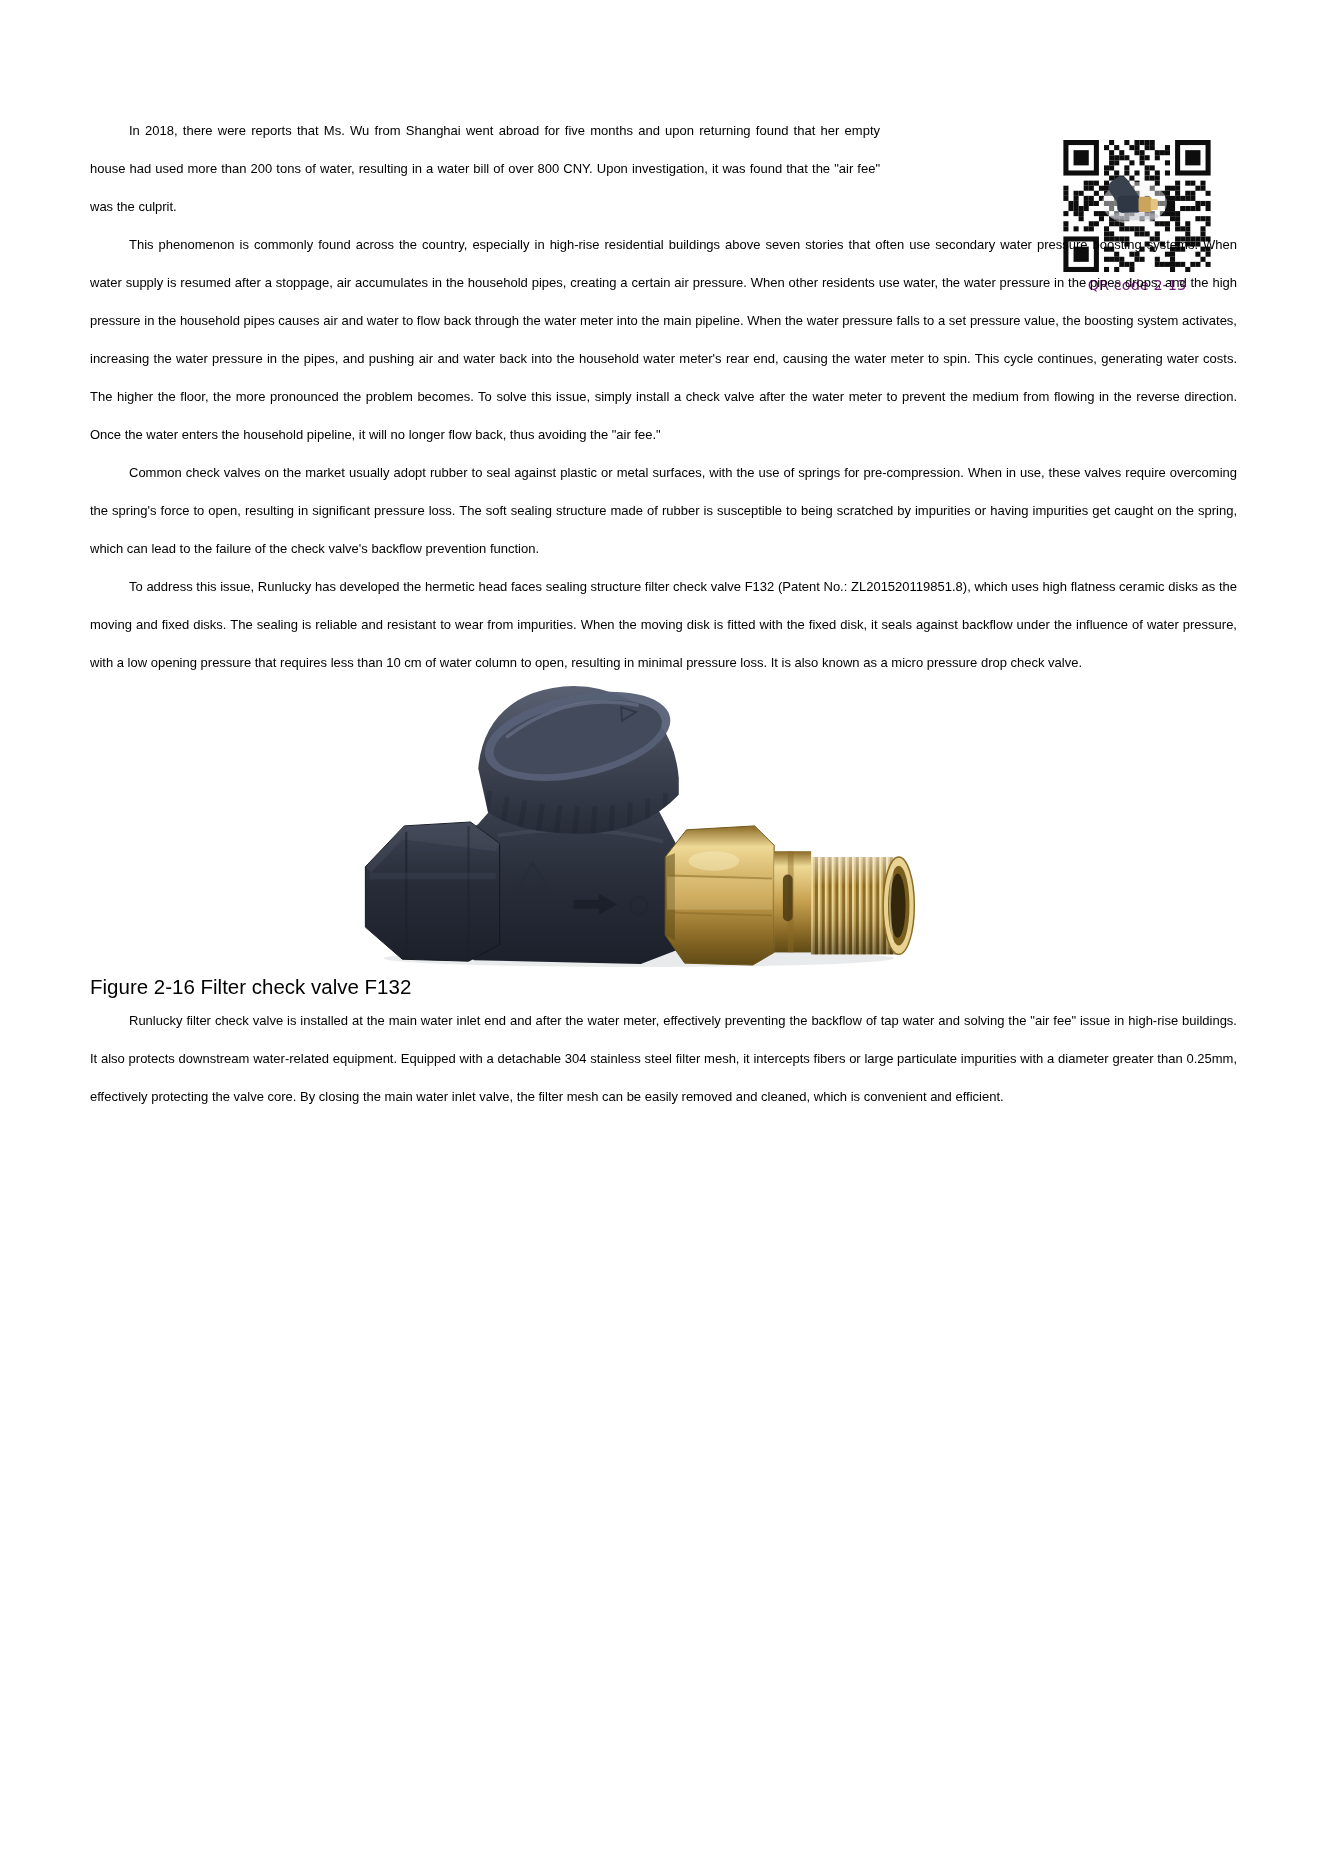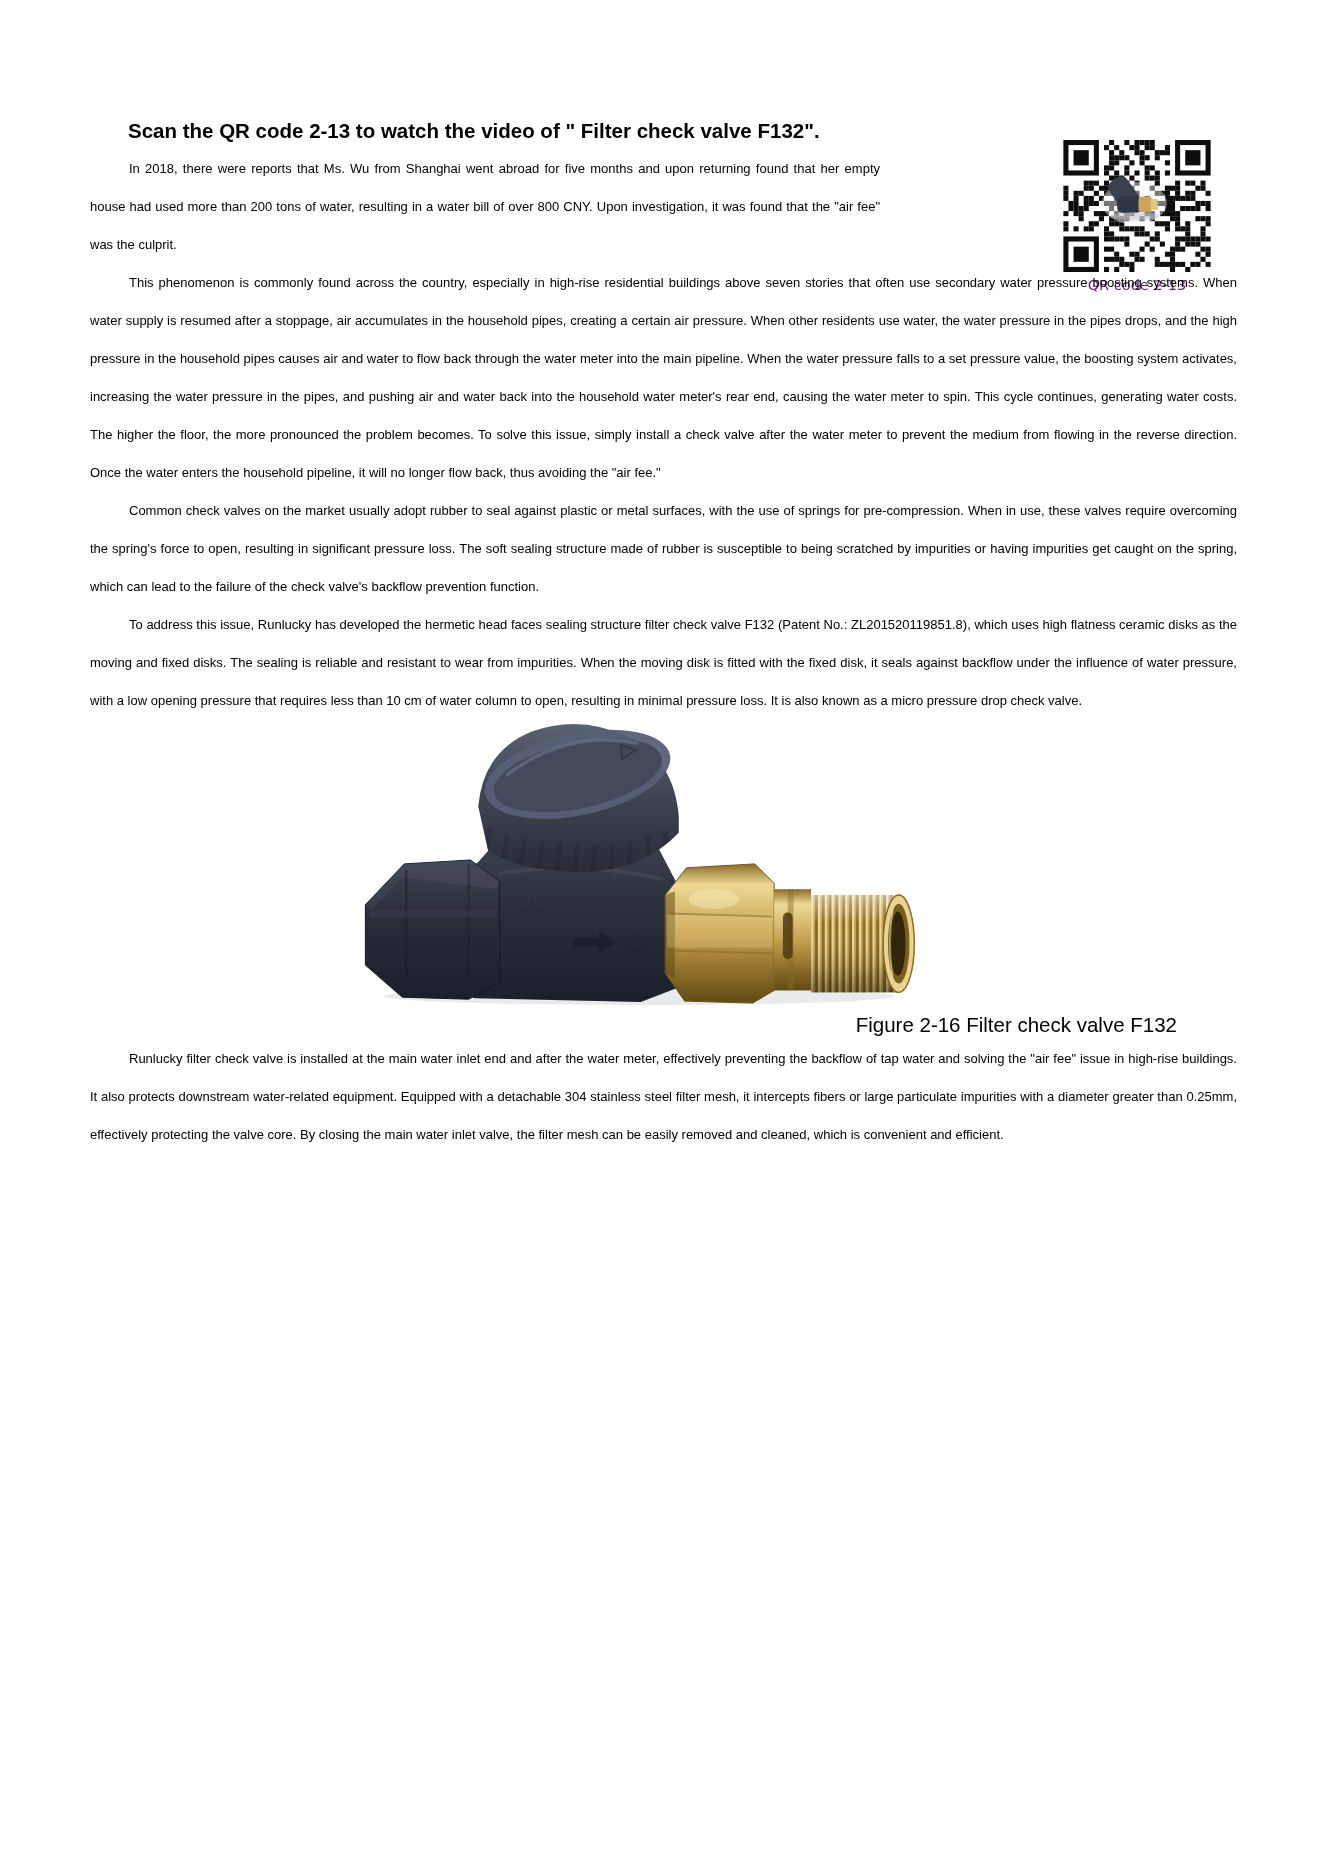--- a/index.html
+++ b/index.html
@@ -6,21 +6,21 @@
   .page{position:relative;width:1323px;height:1871px;background:#fff;overflow:hidden;
         font-family:"Liberation Sans","DejaVu Sans",sans-serif;color:#000;}
   .content{position:absolute;left:90px;top:112px;width:1147px;}
   h1.heading{font-size:26px;font-weight:bold;margin:0 0 14px 0;line-height:34px;}
   p.scan{font-size:20.5px;font-weight:bold;margin:0;line-height:38px;text-indent:38px;}
   p.body{font-size:13px;line-height:38px;text-align:justify;text-indent:39px;margin:0;}
   .lead-wrap{width:790px;}
   .qr-block{position:absolute;left:1063px;top:140px;width:148px;text-align:center;}
   .qr-block svg{display:block;width:148px;height:132px;}
   .qr-caption{font-family:"DejaVu Sans",sans-serif;font-size:14.5px;margin-top:5px;color:#701a75;}
-  figure.valve-figure{margin:0;padding-right:60px;text-align:right;}
+  figure.valve-figure{margin:0;padding-right:60px;text-align:left;}
   figure.valve-figure svg.valve{display:block;margin:-6px auto 0 auto;width:580px;height:292px;}
   figcaption.fig-caption{font-size:20.5px;line-height:30px;margin-top:4px;}
   .page-number{position:absolute;left:0;right:0;bottom:48px;text-align:center;font-size:17px;}
 </style>
 </head>
 <body>
 
 <div class="page">
 
   <div class="qr-block">
@@ -312,21 +312,20 @@
         <rect x="74" y="56" width="13" height="15" rx="2" fill="#c9a45a"></rect>
         <rect x="86" y="58" width="7" height="11" rx="1.5" fill="#e3c580"></rect>
         <ellipse cx="70" cy="75" rx="24" ry="4" fill="#b9bec8" opacity="0.5"></ellipse>
       </g>
     </svg>
     <div class="qr-caption">QR code 2-13</div>
   </div>
 
   <div class="content">
 
-    <p class="scan">Scan the QR code 2-13 to watch the video of " Filter check valve F132".</p>
 
     <div class="lead-wrap">
       <p class="body">In 2018, there were reports that Ms. Wu from Shanghai went abroad for five months and upon returning found that her empty house had used more than 200 tons of water, resulting in a water bill of over 800 CNY. Upon investigation, it was found that the "air fee" was the culprit.</p>
     </div>
 
     <p class="body">This phenomenon is commonly found across the country, especially in high-rise residential buildings above seven stories that often use secondary water pressure boosting systems. When water supply is resumed after a stoppage, air accumulates in the household pipes, creating a certain air pressure. When other residents use water, the water pressure in the pipes drops, and the high pressure in the household pipes causes air and water to flow back through the water meter into the main pipeline. When the water pressure falls to a set pressure value, the boosting system activates, increasing the water pressure in the pipes, and pushing air and water back into the household water meter's rear end, causing the water meter to spin. This cycle continues, generating water costs. The higher the floor, the more pronounced the problem becomes. To solve this issue, simply install a check valve after the water meter to prevent the medium from flowing in the reverse direction. Once the water enters the household pipeline, it will no longer flow back, thus avoiding the "air fee."</p>
     <p class="body">Common check valves on the market usually adopt rubber to seal against plastic or metal surfaces, with the use of springs for pre-compression. When in use, these valves require overcoming the spring's force to open, resulting in significant pressure loss. The soft sealing structure made of rubber is susceptible to being scratched by impurities or having impurities get caught on the spring, which can lead to the failure of the check valve's backflow prevention function.</p>
     <p class="body">To address this issue, Runlucky has developed the hermetic head faces sealing structure filter check valve F132 (Patent No.: ZL201520119851.8), which uses high flatness ceramic disks as the moving and fixed disks. The sealing is reliable and resistant to wear from impurities. When the moving disk is fitted with the fixed disk, it seals against backflow under the influence of water pressure, with a low opening pressure that requires less than 10 cm of water column to open, resulting in minimal pressure loss. It is also known as a micro pressure drop check valve.</p>
 
     <figure class="valve-figure">

